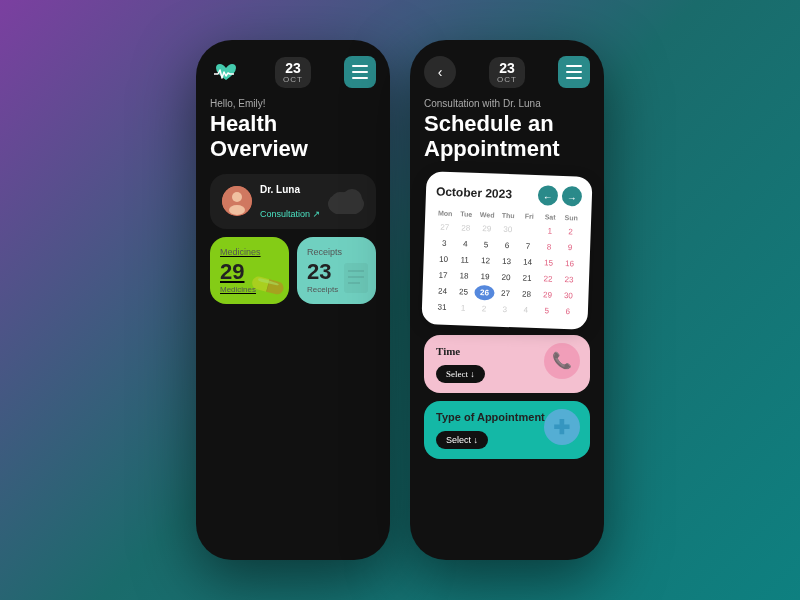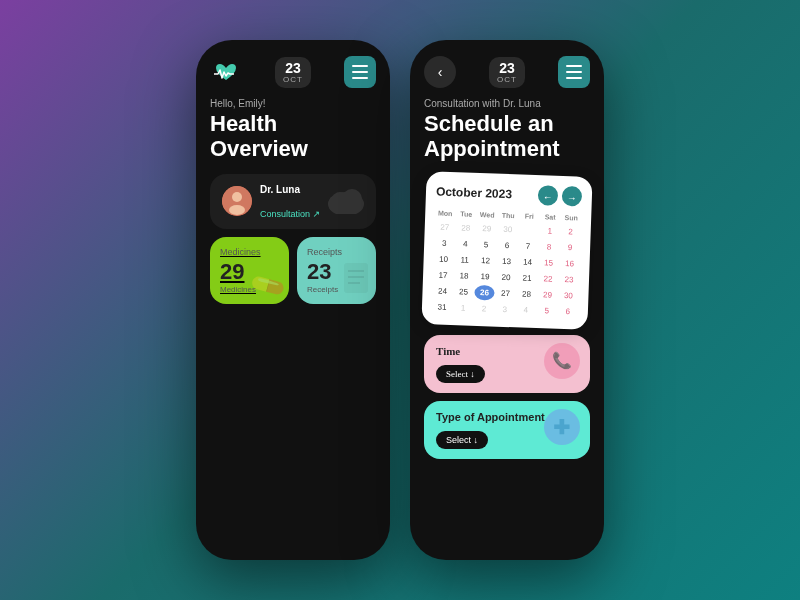--- a/index.html
+++ b/index.html
@@ -278,21 +278,21 @@
       font-weight: bold;
     }
     .cal-day.weekend { color: #e06080; }
     
     .section-card {
       border-radius: 16px;
       padding: 10px 12px;
       margin-bottom: 8px;
     }
     .section-card-pink { background: #f4c0d0; }
-    .section-card-blue { background: #5eead4; }
+    .section-card-blue { background: #14b8a6; }
     .section-title {
       font-size: 11px;
       font-weight: 700;
       color: #222;
       margin-bottom: 6px;
     }
     .select-btn {
       background: #111;
       color: white;
       border-radius: 20px;

